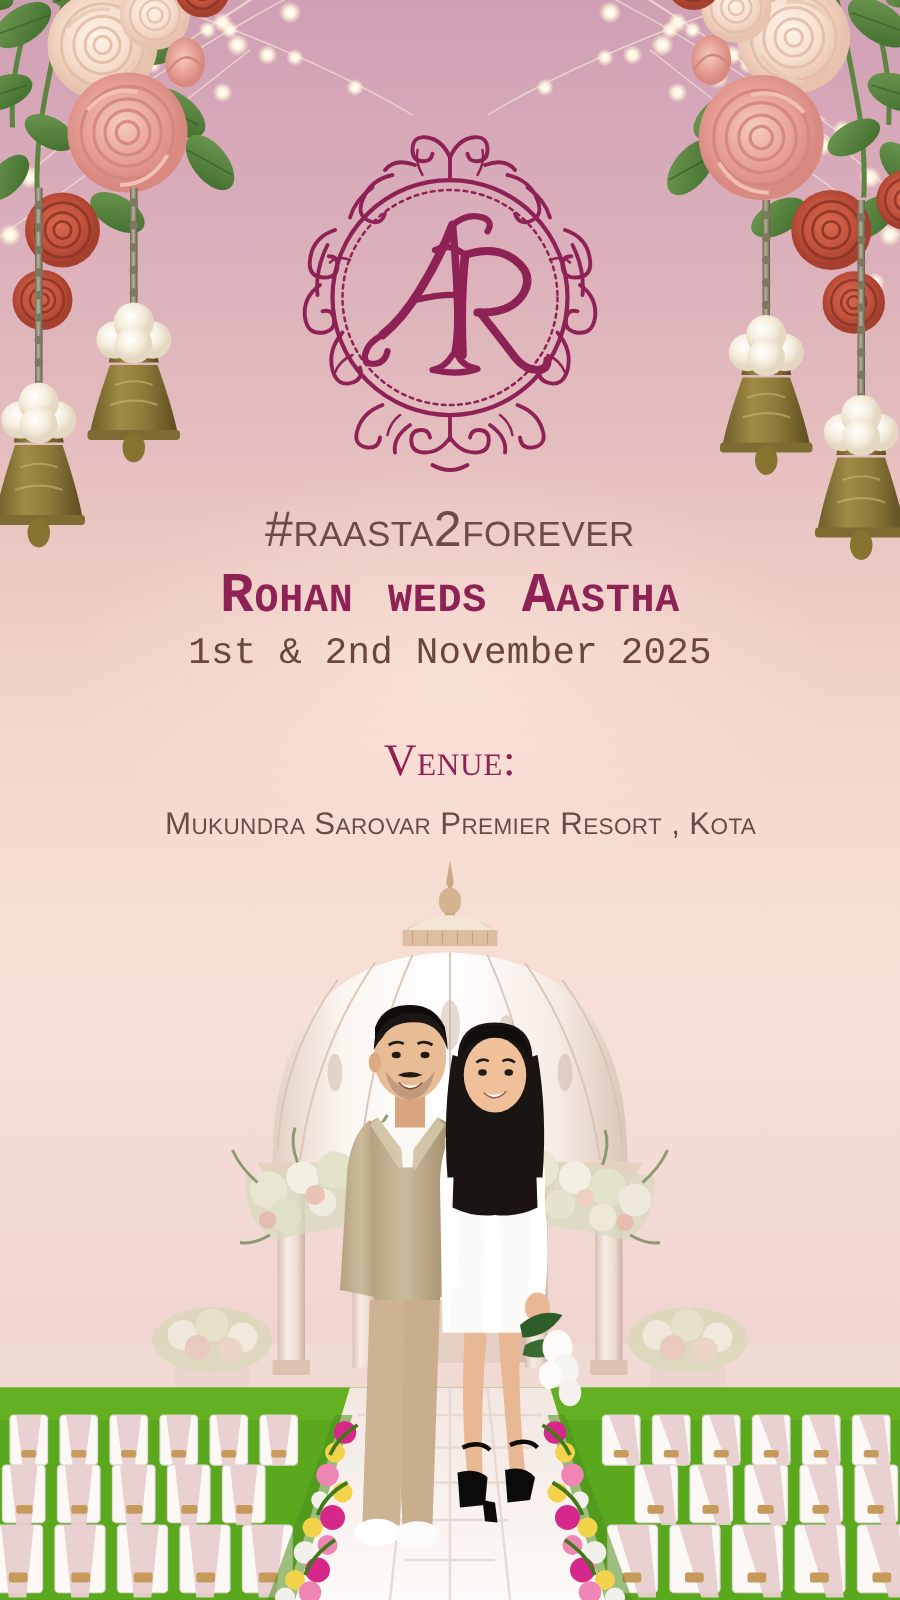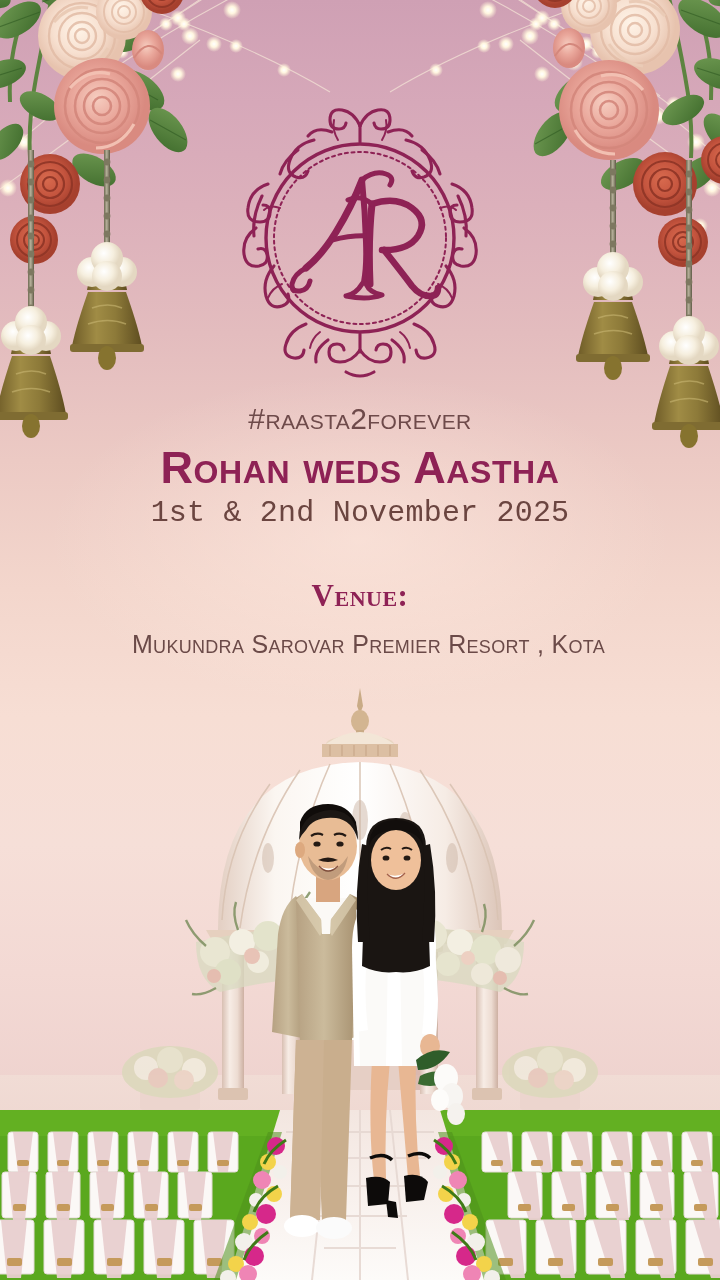--- a/index.html
+++ b/index.html
@@ -65,32 +65,32 @@
   
   .text-block {
     position: absolute;
     left: 0;
     top: 404px;
     width: 720px;
     text-align: center;
   }
   .hashtag {
     font-family: "Liberation Sans", sans-serif;
-    font-size: 30px;
+    font-size: 40px;
     letter-spacing: 0.4px;
     color: #6e4a4a;
     font-weight: 400;
     line-height: 1;
     margin: 0 0 11px 0;
     font-variant: small-caps;
     text-transform: lowercase;
   }
 
   .names {
-    font-family: Liberation Sans, sans-serif;
+    font-family: Liberation Mono, monospace;
     font-size: 45px;
     font-weight: bold;
     color: #8e2255;
     line-height: 1;
     margin: 0 0 8px 0;
     font-variant: small-caps;
     letter-spacing: 0.6px;
   }
 
   .date {
@@ -98,22 +98,22 @@
     font-size: 30px;
     font-weight: 400;
     color: #6b4540;
     line-height: 1;
     margin: 0;
     letter-spacing: 0.2px;
   }
 
   .venue-label {
     font-family: "Liberation Serif", serif;
-    font-size: 31px;
-    font-weight: bold;
+    font-size: 36px;
+    font-weight: normal;
     color: #8e2255;
     font-variant: small-caps;
     margin: 52px 0 0 0;
     line-height: 1;
     letter-spacing: 0.5px;
   }
   .venue-value {
     font-family: "Liberation Sans", sans-serif;
     font-size: 25px;
     color: #6b4a48;

